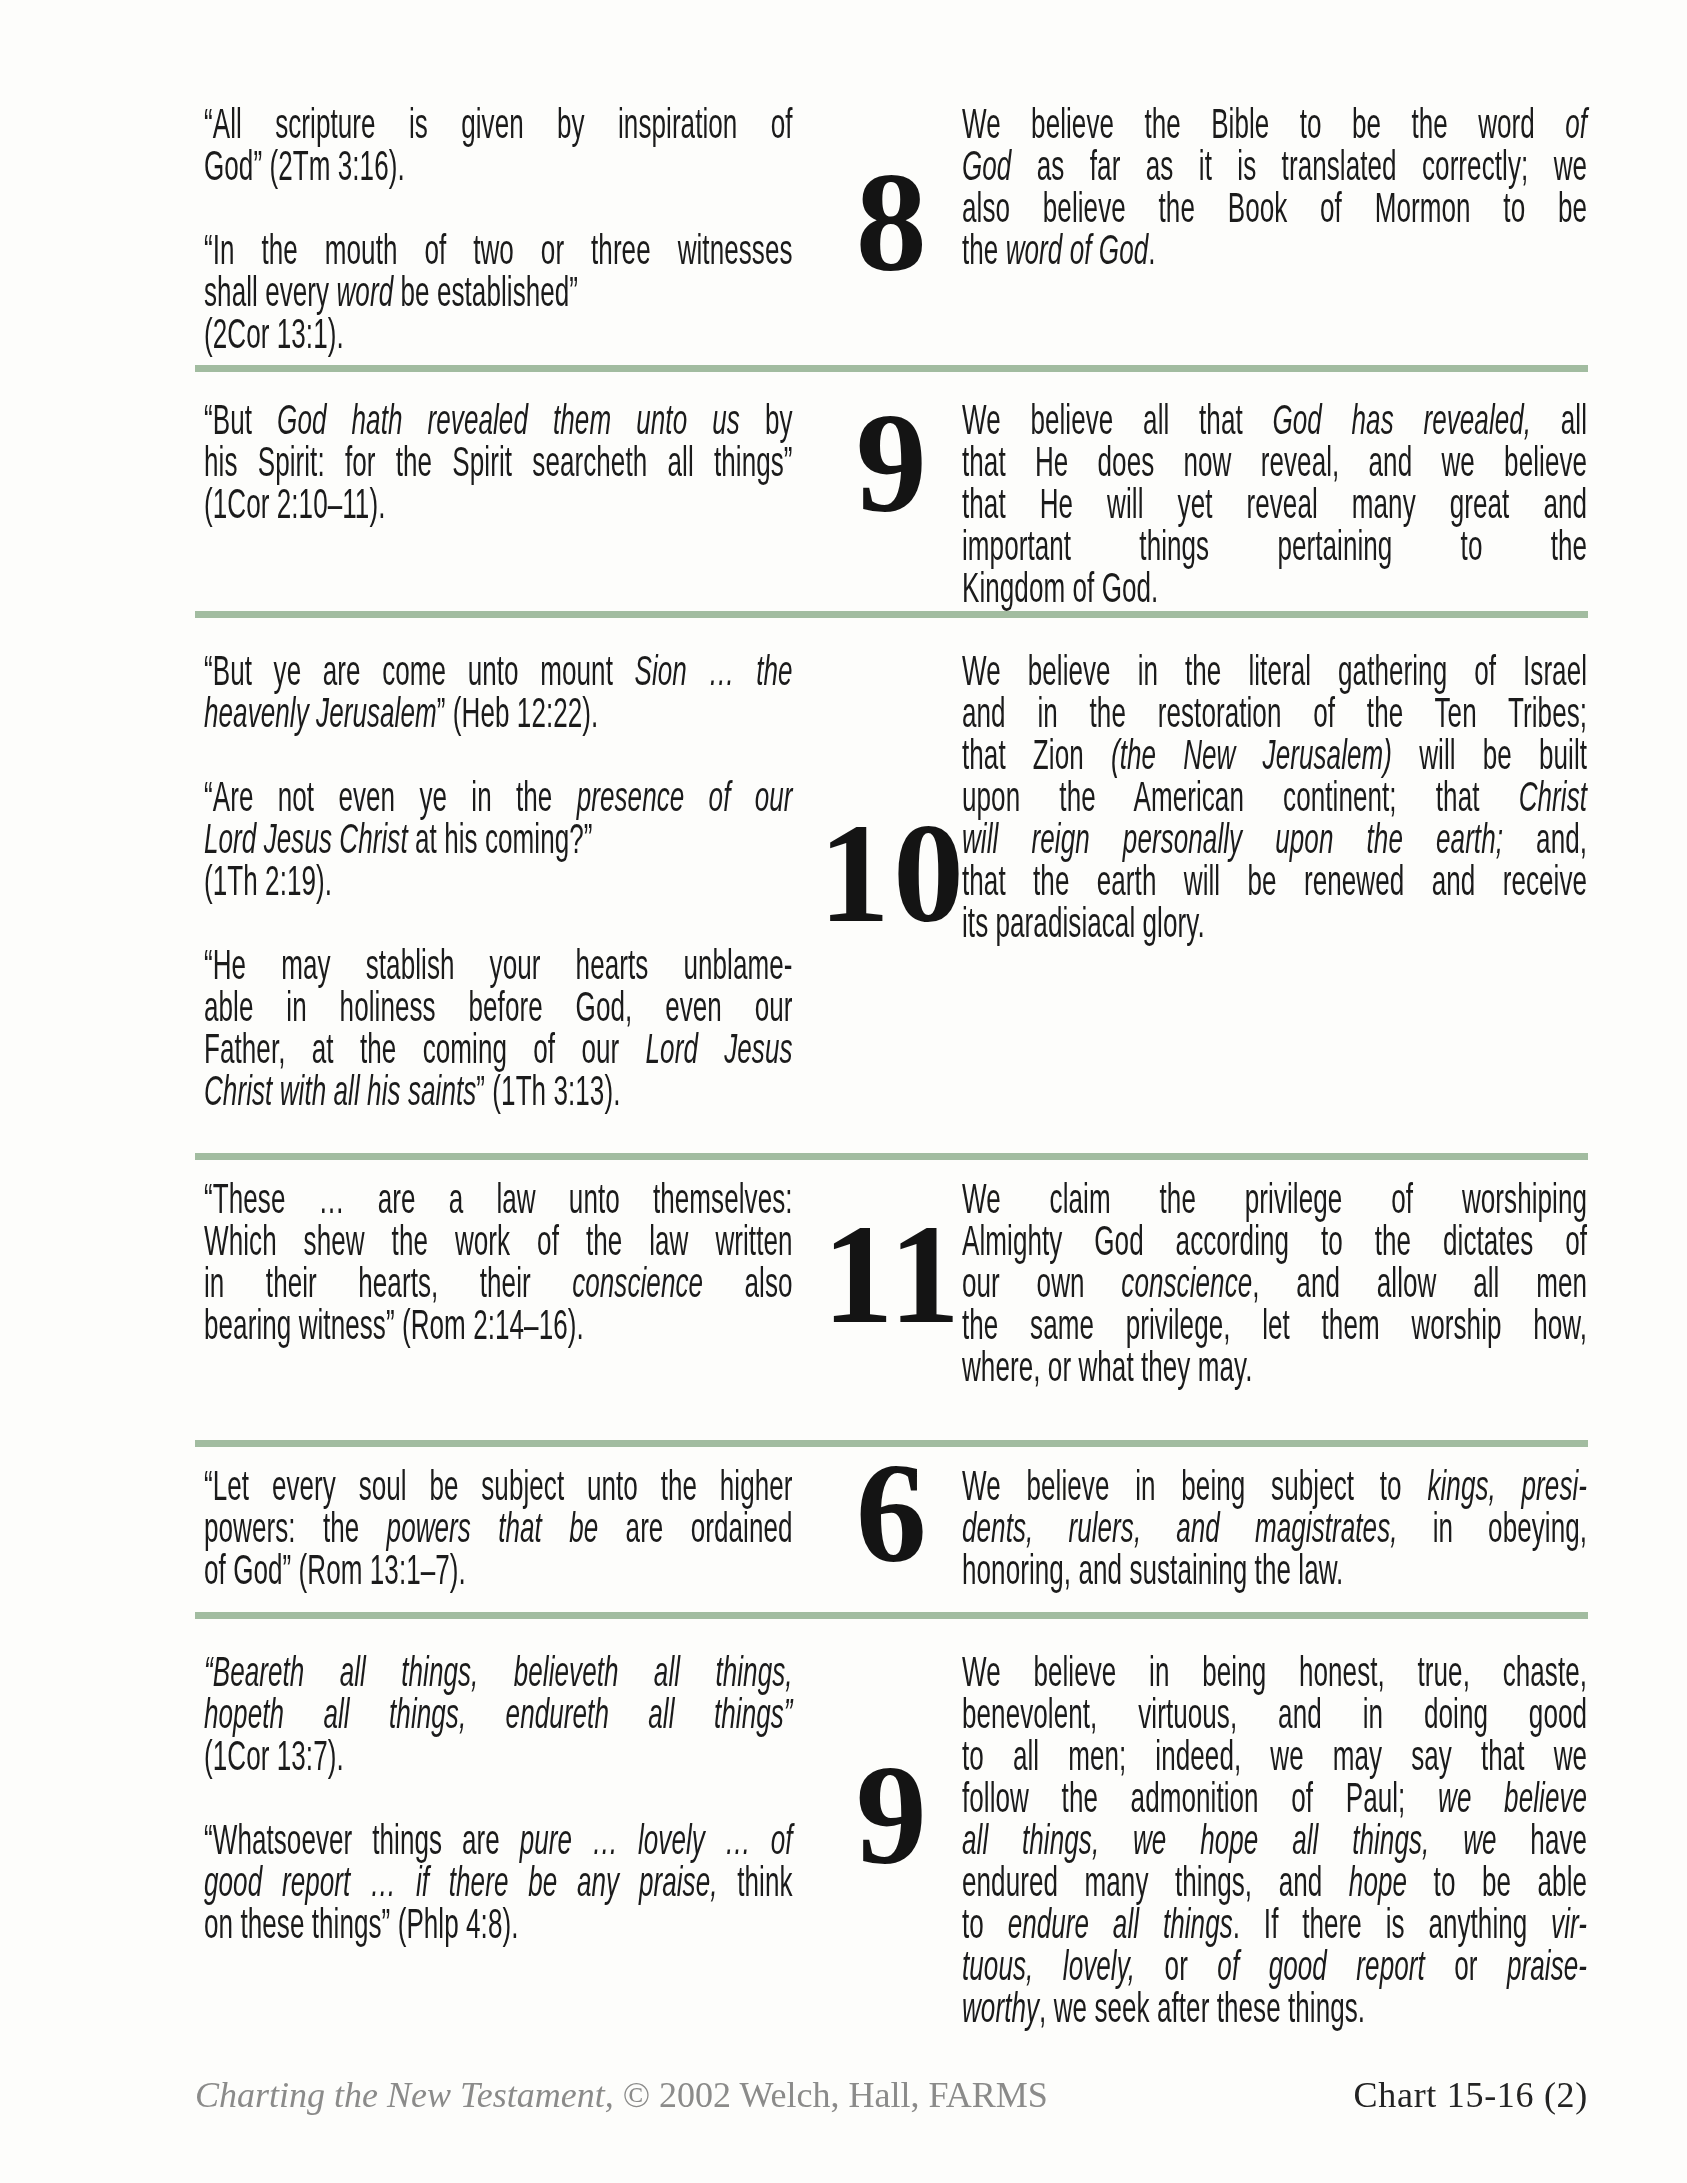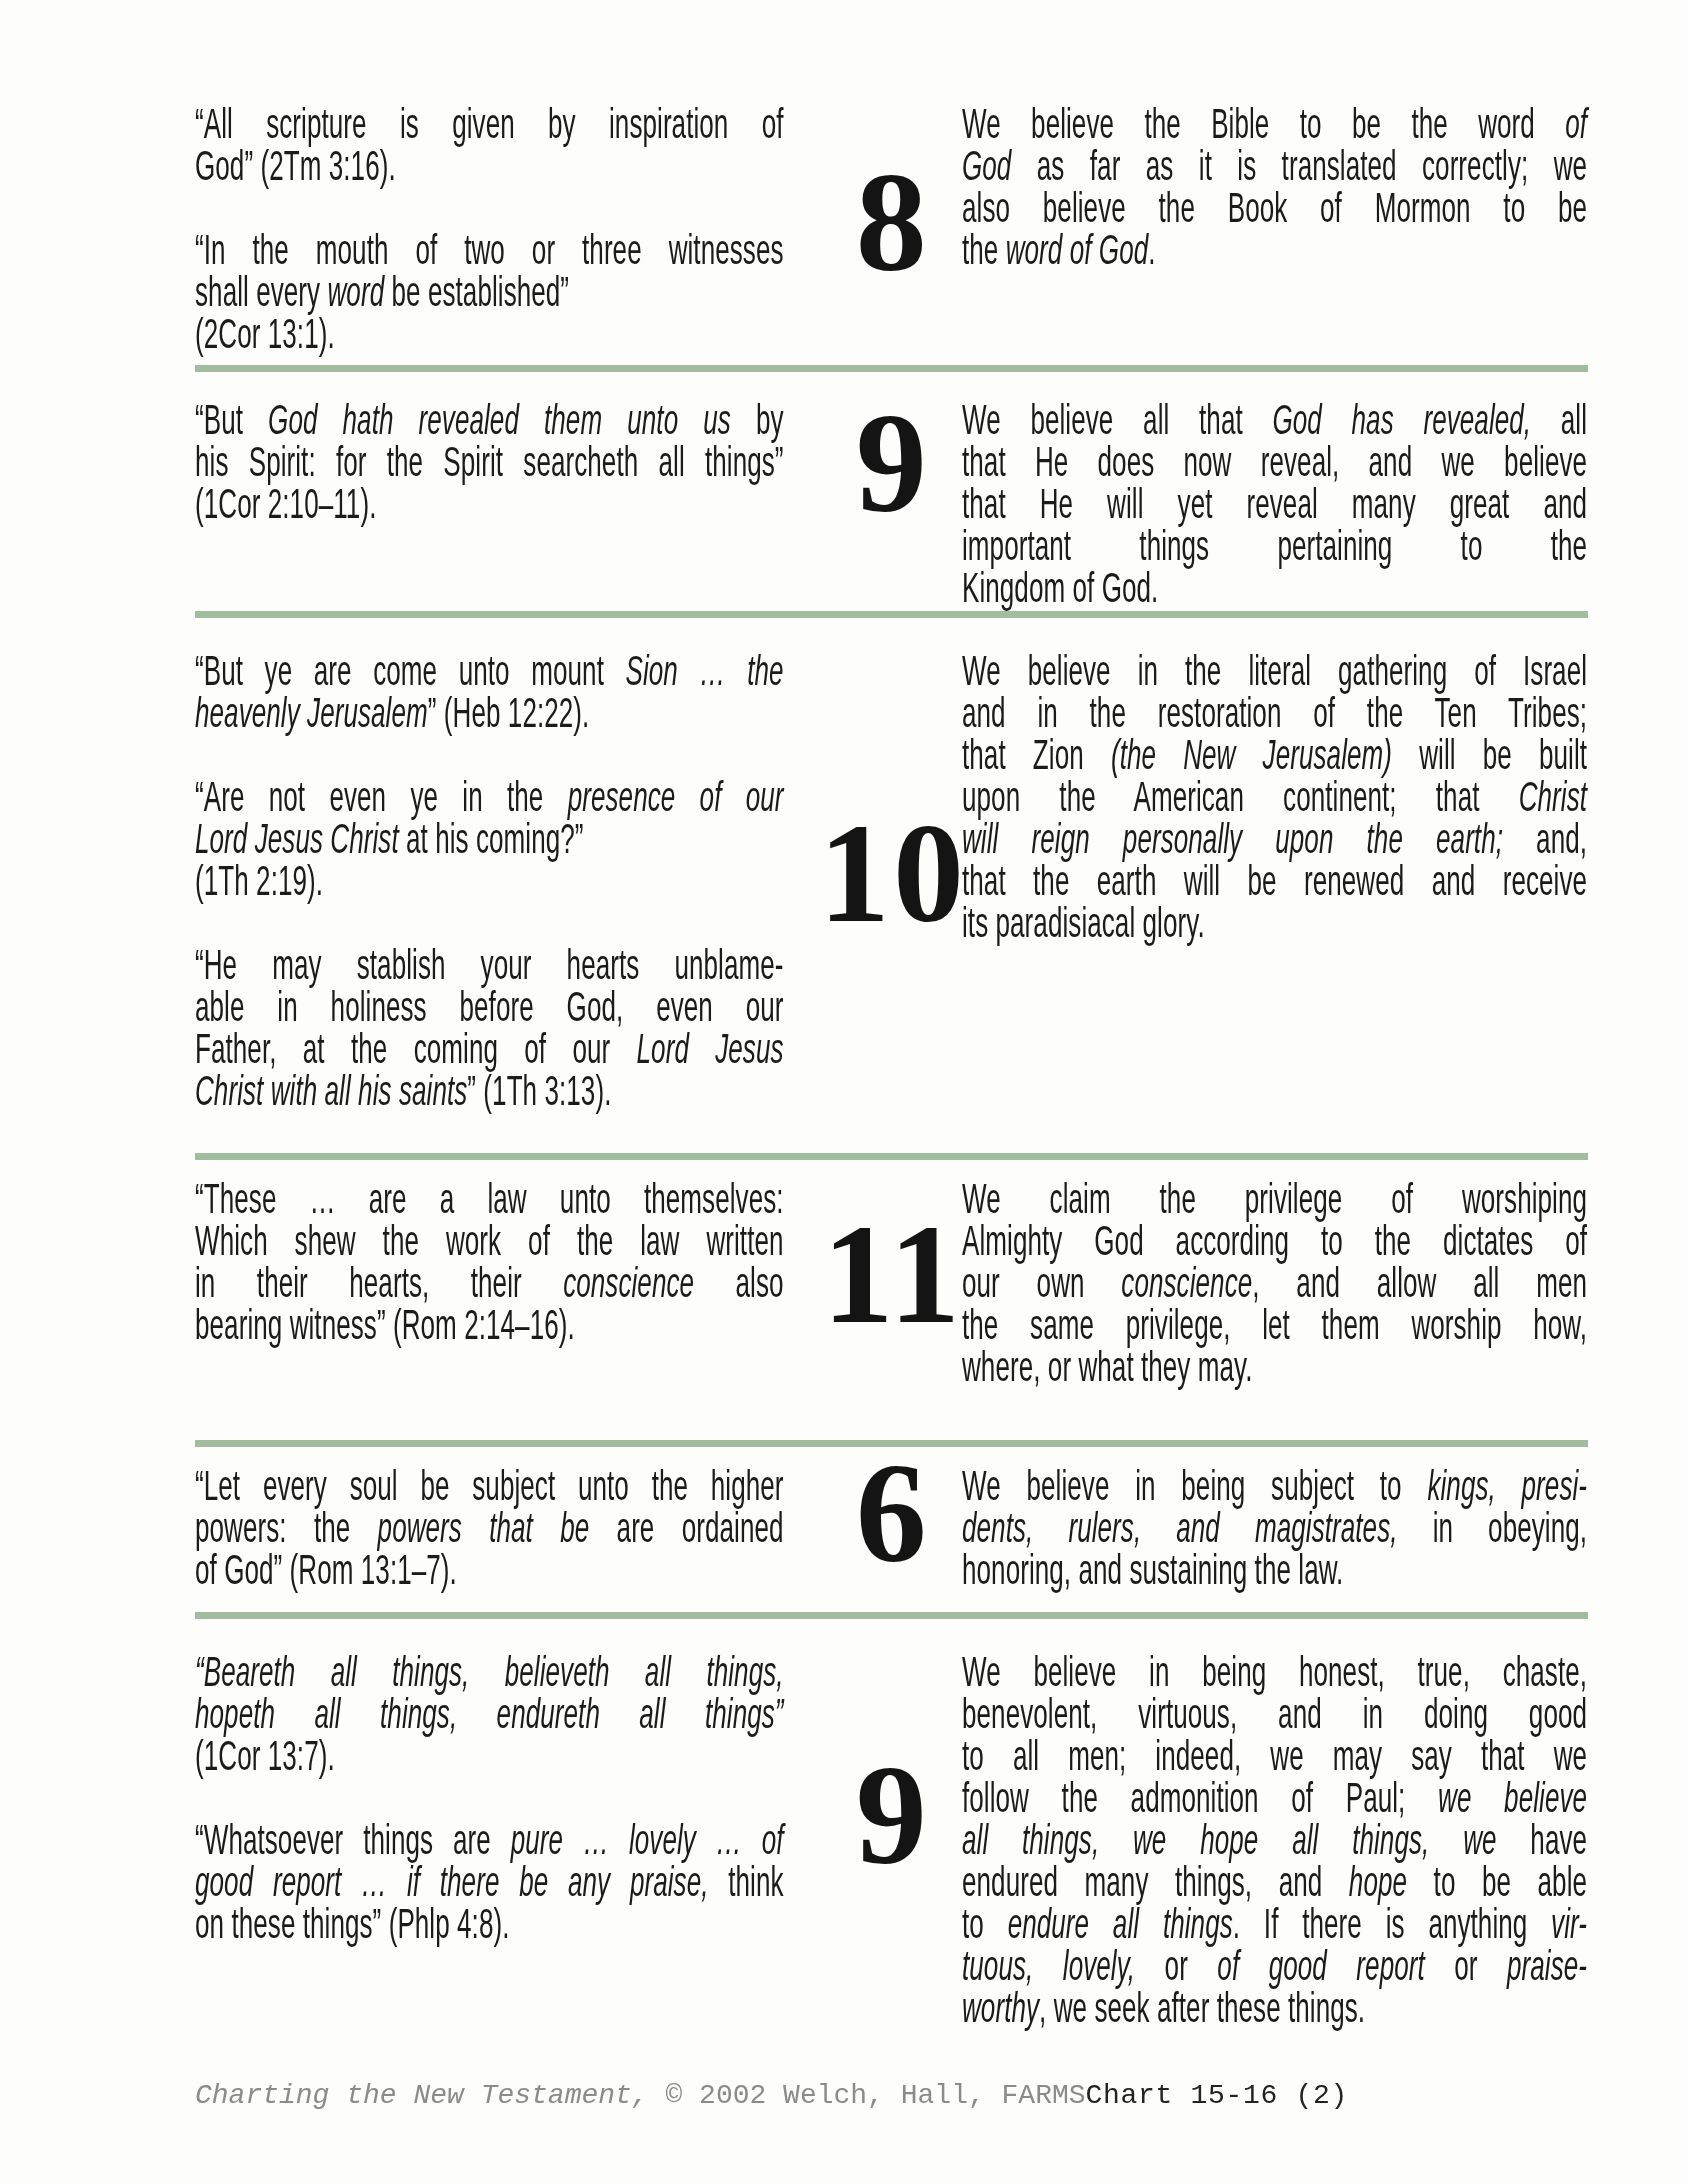--- a/index.html
+++ b/index.html
@@ -3,43 +3,43 @@
 <meta charset="utf-8">
 <style>
   html,body{margin:0;padding:0}
   body{
     width:1687px;height:2183px;position:relative;overflow:hidden;
     background:#fdfdfb;color:#1b1b1b;
     font-family:"Liberation Sans",sans-serif;
   }
   .divider{position:absolute;left:195px;width:1393px;height:6.6px}
   .sec{position:absolute;left:195px;width:1393px}
-  .colL{position:absolute;left:0;top:0;width:589px}
+  .colL{position:absolute;left:9px;top:0;width:589px}
   .colR{position:absolute;left:767px;top:0;width:625px}
   .cond{width:949px;transform:scaleX(0.6202);transform-origin:0 0}
   .condR{width:1008px;transform:scaleX(0.6201);transform-origin:0 0}
   .quote{margin:0 0 42px 0}
   .quote:last-child{margin-bottom:0}
   .article{margin:0}
   .line{
     font-size:42px;line-height:42px;
     text-align:justify;text-align-last:justify;
     letter-spacing:0.1px;
   }
   .line.rag{text-align-last:left}
   .it{font-style:italic}
   .num{
     position:absolute;left:589px;width:218px;text-align:center;
     font-family:"Liberation Serif",serif;font-weight:bold;
     font-size:142px;line-height:146px;letter-spacing:3.3px;color:#141414;
   }
   .footer{
     position:absolute;left:195px;top:2077px;width:1393px;
-    display:flex;justify-content:flex-start;align-items:baseline;
-    font-family:Liberation Mono, monospace;font-size:28px;line-height:37px;
+    display:flex;justify-content:space-between;align-items:baseline;
+    font-family:Liberation Serif, serif;font-size:36px;line-height:37px;
   }
   .credit{color:#8b8b8a}
   .credit .it{font-style:italic}
   .chartno{color:#232323;letter-spacing:0.7px}
 </style>
 </head>
 <body>
 
 <main id="chart">
     <section class="sec" style="top: 103px;">

